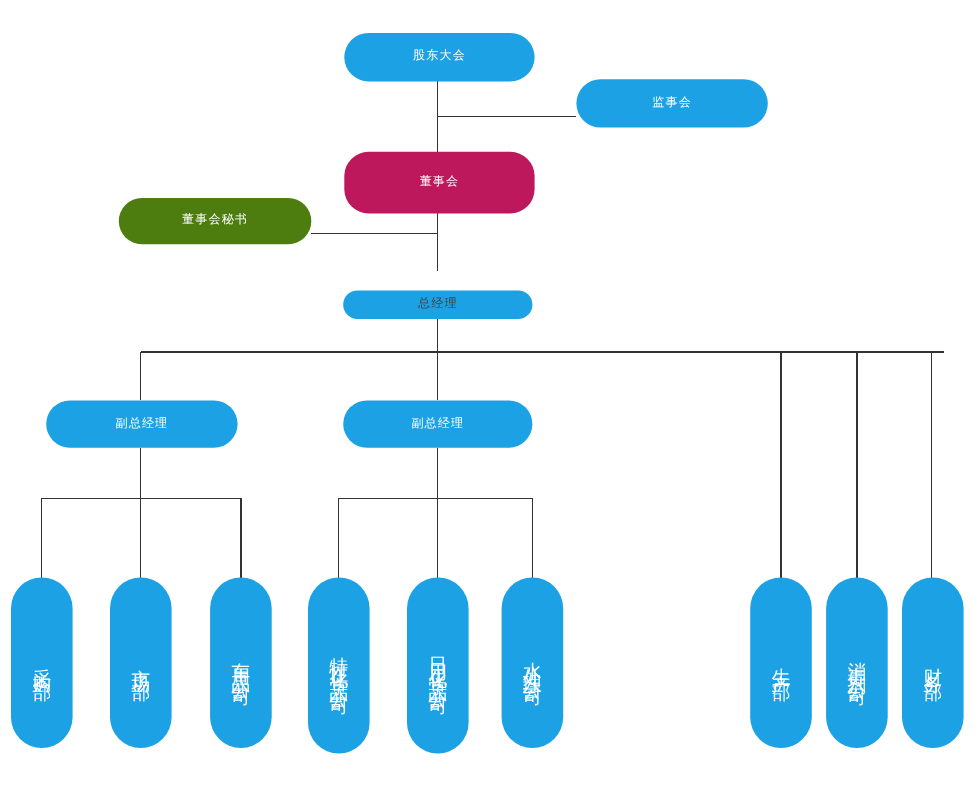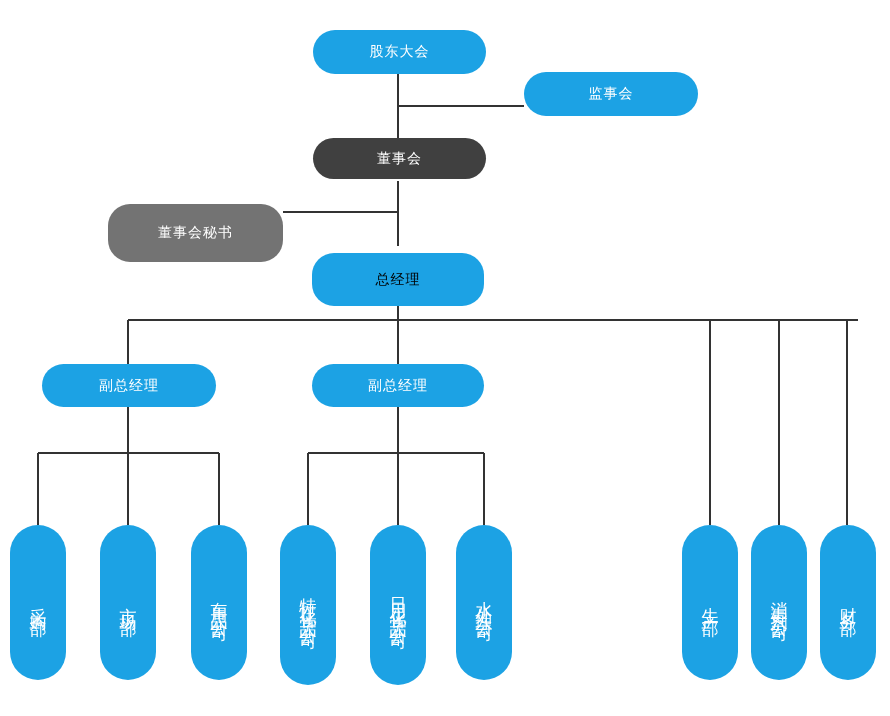--- a/index.html
+++ b/index.html
@@ -33,21 +33,21 @@
     display: flex;
     align-items: center;
     justify-content: center;
     box-sizing: border-box;
     text-align: center;
     line-height: 1.25;
     letter-spacing: 1px;
   }
   .node.horiz {
     border-radius: 22px;
-    font-size: 14px;
+    font-size: 11px;
     padding: 0 10px;
   }
   .node.vert {
     border-radius: 28px;
     font-size: 17px;
     writing-mode: vertical-rl;
     text-orientation: upright;
     letter-spacing: 6px;
     padding: 12px 0;
   }
@@ -84,27 +84,27 @@
       <path d="M398,453 L398,525" stroke="#333333" stroke-width="1.2" fill="none" shape-rendering="crispEdges"></path>
       <path d="M484,453 L484,525" stroke="#333333" stroke-width="1.2" fill="none" shape-rendering="crispEdges"></path>
     </svg>
   <div id="nodes">
       <div class="node horiz" style="left: 313px; top: 30px; width: 173px; height: 44px; background: rgb(28, 162, 228); color: rgb(255, 255, 255);">
         <span>股东大会</span>
       </div>
       <div class="node horiz" style="left: 524px; top: 72px; width: 174px; height: 44px; background: rgb(28, 162, 228); color: rgb(255, 255, 255);">
         <span>监事会</span>
       </div>
-      <div class="node horiz" style="left: 313px; top: 138px; width: 173px; height: 41px; background: #404040; color: rgb(255, 255, 255);">
+      <div class="node horiz" style="left: 313px; top: 138px; width: 173px; height: 56px; background: #be185d; color: rgb(255, 255, 255);">
         <span>董事会</span>
       </div>
-      <div class="node horiz" style="left: 108px; top: 204px; width: 175px; height: 58px; background: #737373; color: rgb(255, 255, 255);">
+      <div class="node horiz" style="left: 108px; top: 180px; width: 175px; height: 42px; background: #4d7c0f; color: rgb(255, 255, 255);">
         <span>董事会秘书</span>
       </div>
-      <div class="node horiz" style="left: 312px; top: 253px; width: 172px; height: 53px; background: rgb(28, 162, 228); color: #000000;">
+      <div class="node horiz" style="left: 312px; top: 264px; width: 172px; height: 26px; background: rgb(28, 162, 228); color: #404040;">
         <span>总经理</span>
       </div>
       <div class="node horiz" style="left: 42px; top: 364px; width: 174px; height: 43px; background: rgb(28, 162, 228); color: rgb(255, 255, 255);">
         <span>副总经理</span>
       </div>
       <div class="node horiz" style="left: 312px; top: 364px; width: 172px; height: 43px; background: rgb(28, 162, 228); color: rgb(255, 255, 255);">
         <span>副总经理</span>
       </div>
       <div class="node vert" style="left: 10px; top: 525px; width: 56px; height: 155px; background: rgb(28, 162, 228); color: rgb(255, 255, 255);">
         <span class="vtext">采购部</span>

